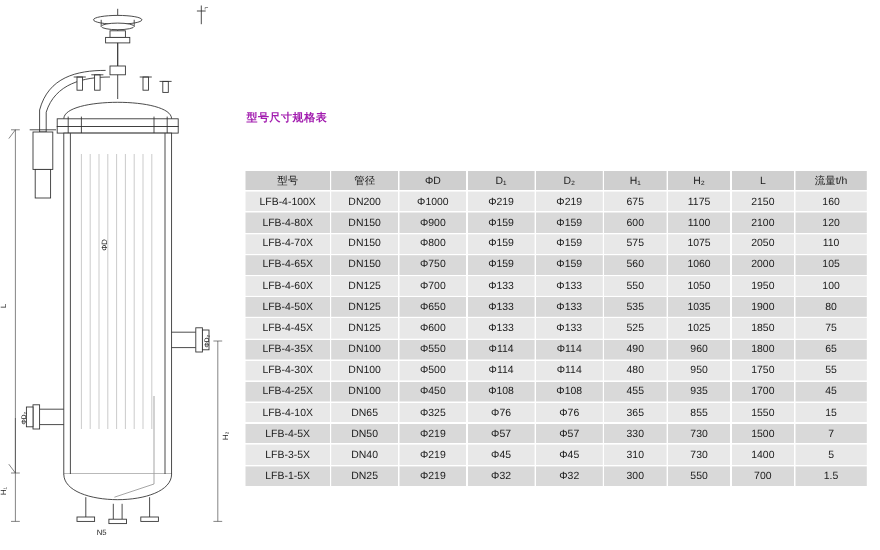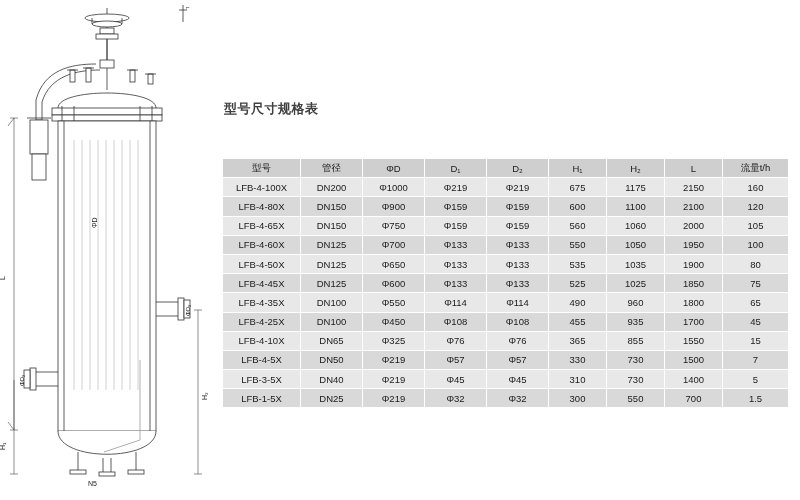--- a/index.html
+++ b/index.html
@@ -31,23 +31,23 @@
     display: block;
   }
   
   .table-area {
     position: absolute;
     left: 222px;
     top: 100px;
     width: 566px;
   }
   .table-title {
-    font-size: 13px;
+    font-size: 10px;
     font-weight: bold;
-    color: #404040;
+    color: #a21caf;
     margin: 0 0 12px 2px;
     letter-spacing: 0.5px;
   }
   table.spec {
     border-collapse: collapse;
     width: 566px;
     table-layout: fixed;
     font-size: 9.5px;
     margin-top: 40px;
   }
@@ -284,20 +284,31 @@
             <td>DN150</td>
             <td>Φ900</td>
             <td>Φ159</td>
             <td>Φ159</td>
             <td>600</td>
             <td>1100</td>
             <td>2100</td>
             <td>120</td>
           </tr>
           <tr>
+            <td>LFB-4-70X</td>
+            <td>DN150</td>
+            <td>Φ800</td>
+            <td>Φ159</td>
+            <td>Φ159</td>
+            <td>575</td>
+            <td>1075</td>
+            <td>2050</td>
+            <td>110</td>
+          </tr>
+          <tr>
             <td>LFB-4-65X</td>
             <td>DN150</td>
             <td>Φ750</td>
             <td>Φ159</td>
             <td>Φ159</td>
             <td>560</td>
             <td>1060</td>
             <td>2000</td>
             <td>105</td>
           </tr>
@@ -339,20 +350,31 @@
             <td>DN100</td>
             <td>Φ550</td>
             <td>Φ114</td>
             <td>Φ114</td>
             <td>490</td>
             <td>960</td>
             <td>1800</td>
             <td>65</td>
           </tr>
           <tr>
+            <td>LFB-4-30X</td>
+            <td>DN100</td>
+            <td>Φ500</td>
+            <td>Φ114</td>
+            <td>Φ114</td>
+            <td>480</td>
+            <td>950</td>
+            <td>1750</td>
+            <td>55</td>
+          </tr>
+          <tr>
             <td>LFB-4-25X</td>
             <td>DN100</td>
             <td>Φ450</td>
             <td>Φ108</td>
             <td>Φ108</td>
             <td>455</td>
             <td>935</td>
             <td>1700</td>
             <td>45</td>
           </tr>

